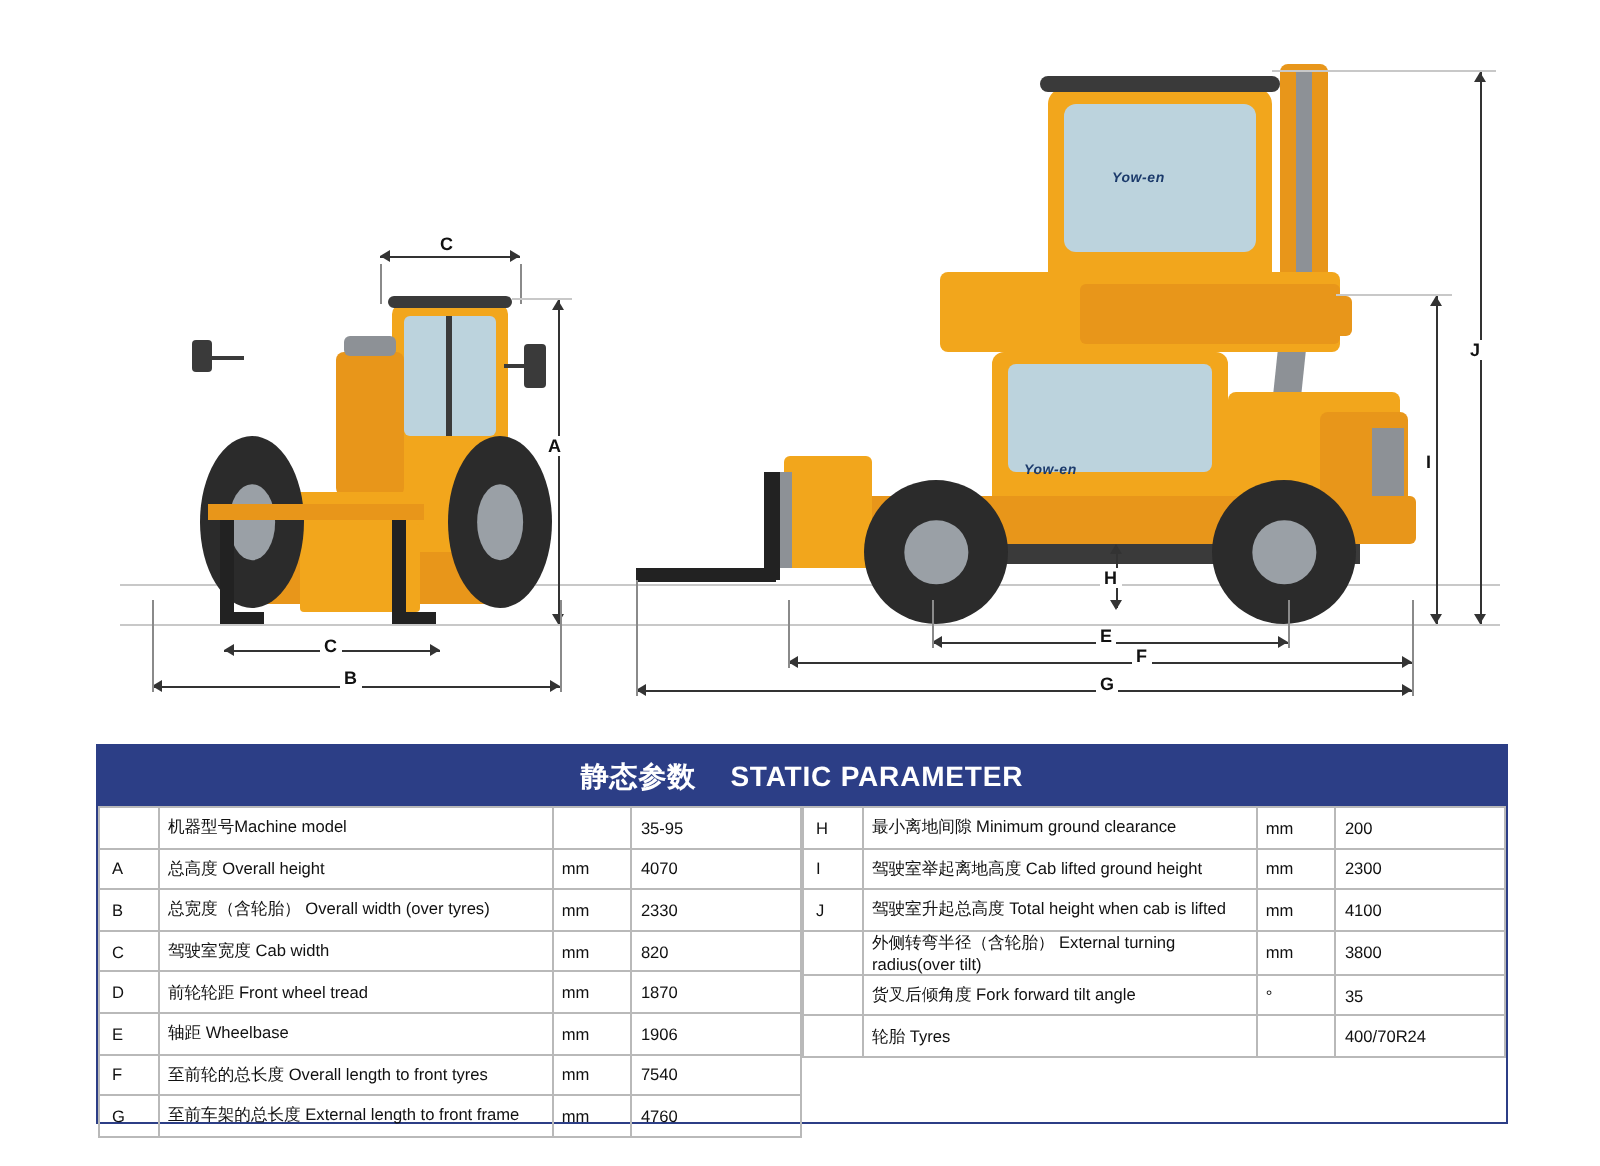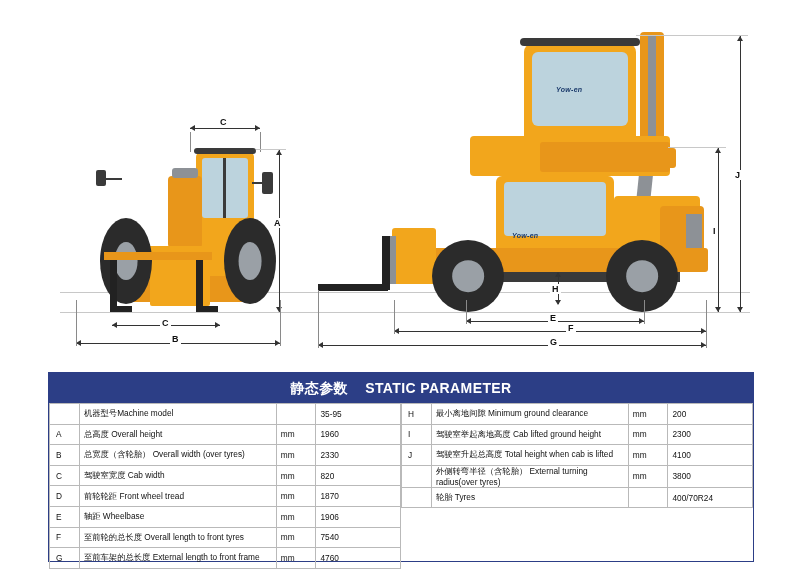--- a/index.html
+++ b/index.html
@@ -226,21 +226,21 @@
                   <tr>
               <td class="c-key"></td>
               <td class="c-desc">机器型号Machine model</td>
               <td class="c-unit"></td>
               <td class="c-val">35-95</td>
             </tr>
             <tr>
               <td class="c-key">A</td>
               <td class="c-desc">总高度  Overall height</td>
               <td class="c-unit">mm</td>
-              <td class="c-val">1960</td>
+              <td class="c-val">4070</td>
             </tr>
             <tr>
               <td class="c-key">B</td>
               <td class="c-desc">总宽度（含轮胎）  Overall width (over tyres)</td>
               <td class="c-unit">mm</td>
               <td class="c-val">2330</td>
             </tr>
             <tr>
               <td class="c-key">C</td>
               <td class="c-desc">驾驶室宽度  Cab width</td>
@@ -291,23 +291,29 @@
               <td class="c-val">2300</td>
             </tr>
             <tr>
               <td class="c-key">J</td>
               <td class="c-desc">驾驶室升起总高度  Total height when cab is lifted</td>
               <td class="c-unit">mm</td>
               <td class="c-val">4100</td>
             </tr>
             <tr>
               <td class="c-key"></td>
-              <td class="c-desc">外侧转弯半径（含轮胎）  External turning radius(over tyres)</td>
+              <td class="c-desc">外侧转弯半径（含轮胎）  External turning radius(over tilt)</td>
               <td class="c-unit">mm</td>
               <td class="c-val">3800</td>
+            </tr>
+            <tr>
+              <td class="c-key"></td>
+              <td class="c-desc">货叉后倾角度  Fork forward tilt angle</td>
+              <td class="c-unit">°</td>
+              <td class="c-val">35</td>
             </tr>
             <tr>
               <td class="c-key"></td>
               <td class="c-desc">轮胎  Tyres</td>
               <td class="c-unit"></td>
               <td class="c-val">400/70R24</td>
             </tr>
           </tbody>
               </table>
         </td>

